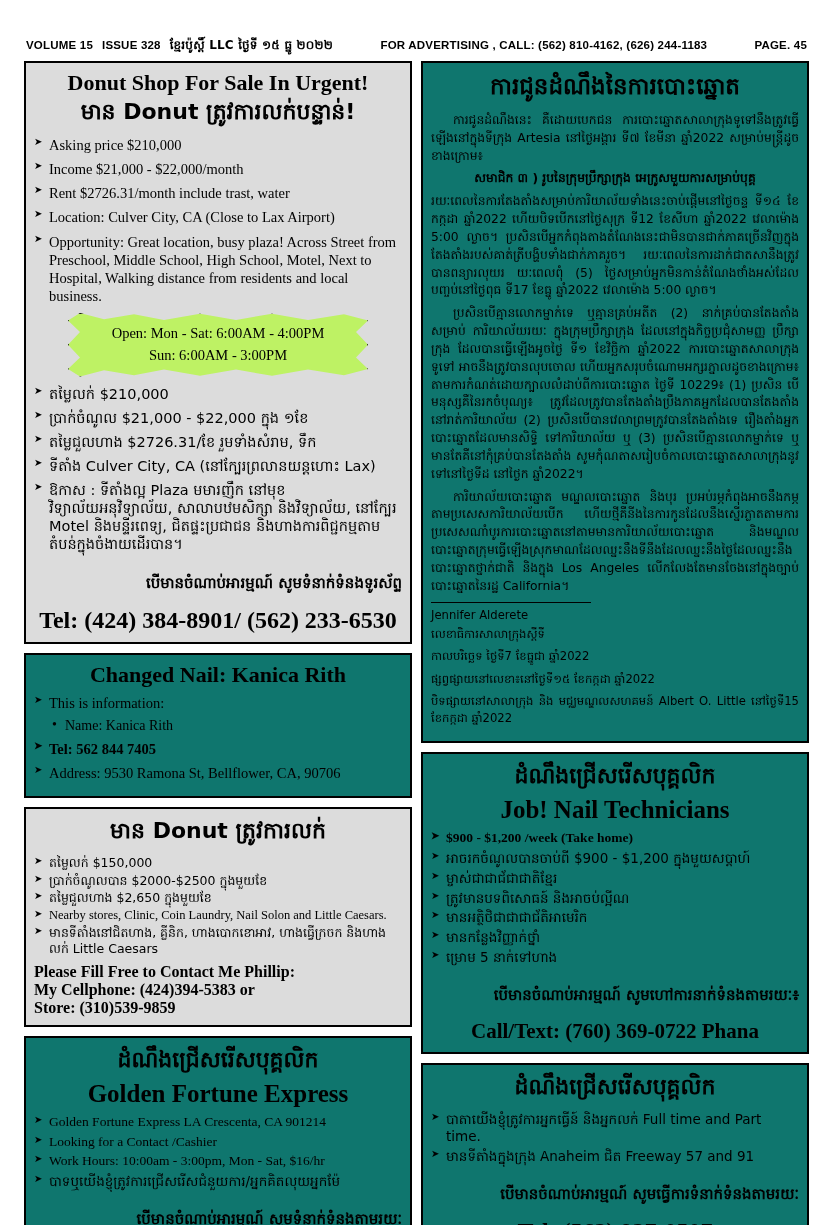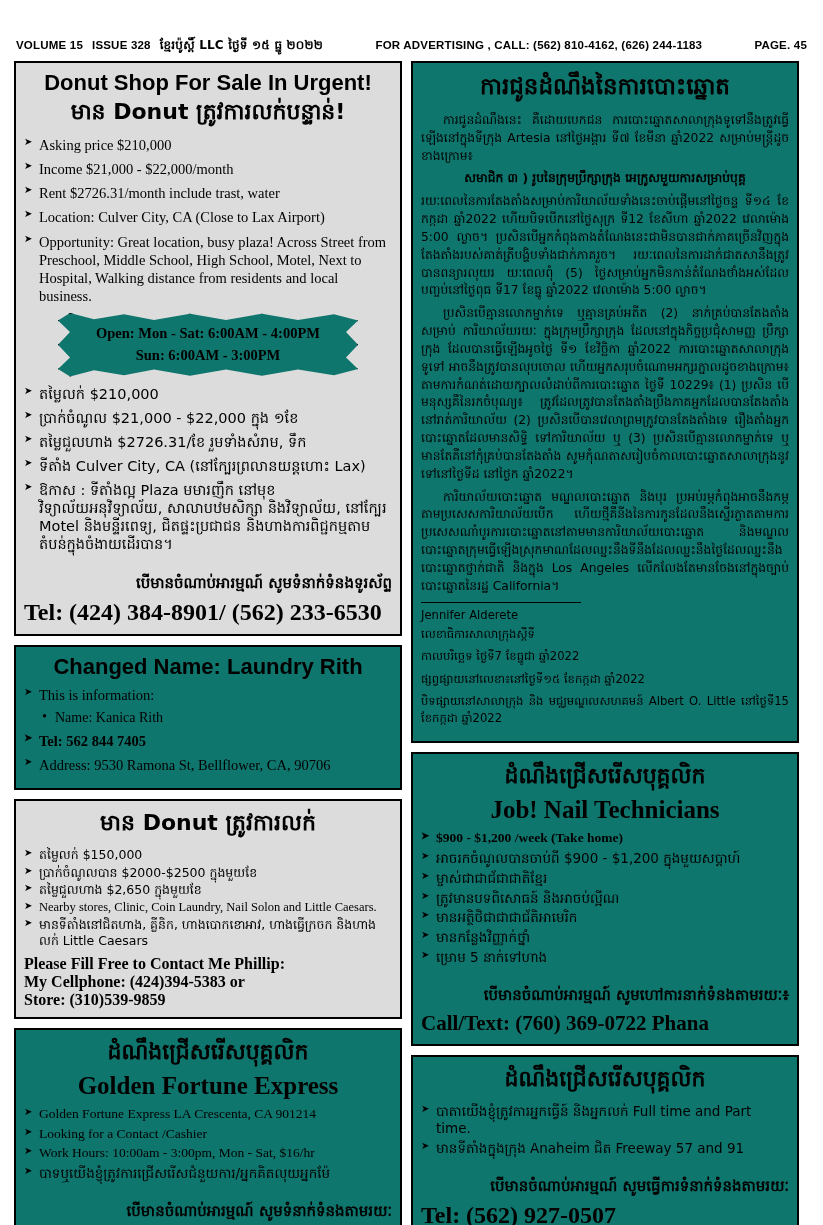--- a/index.html
+++ b/index.html
@@ -6,21 +6,21 @@
   html, body { margin:0; padding:0; }
   body {
     width: 823px; height: 1225px;
     background: #ffffff;
     font-family: "Liberation Serif", serif;
     color: #000;
     position: relative;
   }
   .page {
     width: 823px; height: 1225px;
-    padding: 10px 14px 8px 14px;
+    padding: 10px 14px 8px 24px;
     position: relative;
   }
   
   .masthead {
     display: flex;
     align-items: baseline;
     justify-content: space-between;
     font-family: "Liberation Sans", sans-serif;
     font-weight: bold;
     font-size: 11.5px;
@@ -38,21 +38,21 @@
 
   .box {
     border: 2px solid #000;
     padding: 6px 8px 8px 8px;
     background:#0f766e;
   }
   .box.gray { background:#dcdcdc; }
 
   h1.title {
     font-size: 22px; font-weight: bold; text-align:center;
-    margin: 1px 0 2px 0; font-family:Liberation Sans, sans-serif;
+    margin: 1px 0 2px 0; font-family:Liberation Serif, serif;
   }
   .khmer-title {
     font-size: 22px; font-weight:bold; text-align:center; margin:2px 0;
   }
 
   ul.arrow { list-style:none; margin:6px 0 0 0; padding:0; }
   ul.arrow > li {
     position: relative; padding-left: 15px; margin-bottom: 6px;
     font-size: 14.5px; line-height: 1.25;
   }
@@ -65,34 +65,34 @@
     position:relative; padding-left:13px; margin-bottom:3px; font-size:14px;
   }
   ul.dotlist > li:before {
     content:"•"; position:absolute; left:0; top:-1px; font-size:14px;
   }
   .kh { font-family:"DejaVu Sans", sans-serif; }
 
   .burst {
     margin: 8px auto 8px auto;
     width: 300px;
-    background:#0f766e;
+    background:#bef264;
     border:1px solid #000;
     text-align:center;
     padding: 9px 6px;
-    font-weight:bold; font-size:14.5px; line-height:1.5;
+    font-weight:normal; font-size:14.5px; line-height:1.5;
     clip-path: polygon(0% 12%, 4% 0%, 12% 10%, 22% 2%, 32% 11%, 44% 1%,
       56% 11%, 68% 1%, 80% 11%, 92% 2%, 100% 12%, 96% 30%, 100% 50%,
       96% 70%, 100% 88%, 92% 98%, 80% 89%, 68% 99%, 56% 89%, 44% 99%,
       32% 89%, 22% 98%, 12% 90%, 4% 100%, 0% 88%, 4% 70%, 0% 50%, 4% 30%);
   }
 
   .centerline { text-align:left; }
   .tel {
-    font-size:24px; font-weight:bold; margin-top:4px;
+    text-align:center; font-size:24px; font-weight:bold; margin-top:12px;
     font-family:"Liberation Serif", serif;
   }
   .tel.small { font-size: 21px; }
   .callline {
     text-align:right; font-weight:bold; font-size:14.5px; margin-top:19px;
   }
   .callline.kh { font-size:15px; }
 
   
   .article-title {
@@ -155,21 +155,21 @@
           <li>ប្រាក់ចំណូល $21,000 - $22,000 ក្នុង ១ខែ</li>
           <li>តម្លៃជួលហាង $2726.31/ខែ រួមទាំងសំរាម, ទឹក</li>
           <li>ទីតាំង Culver City, CA (នៅក្បែរព្រលានយន្តហោះ Lax)</li>
           <li>ឱកាស : ទីតាំងល្អ Plaza មមារញឹក នៅមុខវិទ្យាល័យអនុវិទ្យាល័យ, សាលាបឋមសិក្សា និងវិទ្យាល័យ, នៅក្បែរ Motel និងមន្ទីរពេទ្យ, ជិតផ្ទះប្រជាជន និងហាងការពិជ្ជកម្មតាមតំបន់ក្នុងចំងាយដើរបាន។</li>
         </ul>
         <div class="callline kh">បើមានចំណាប់អារម្មណ៍ សូមទំនាក់ទំនងទូរស័ព្ទ</div>
         <div class="tel">Tel: (424) 384-8901/ (562) 233-6530</div>
       </div>
 
       <div class="box">
-        <h1 class="title">Changed Name: Laundry Rith</h1>
+        <h1 class="title">Changed Nail: Kanica Rith</h1>
         <ul class="arrow">
           <li>This is information:</li>
         </ul>
         <ul class="dotlist">
           <li>Name: Kanica Rith</li>
         </ul>
         <ul class="arrow">
           <li class="bold">Tel: 562 844 7405</li>
           <li>Address: 9530 Ramona St, Bellflower, CA, 90706</li>
         </ul>

